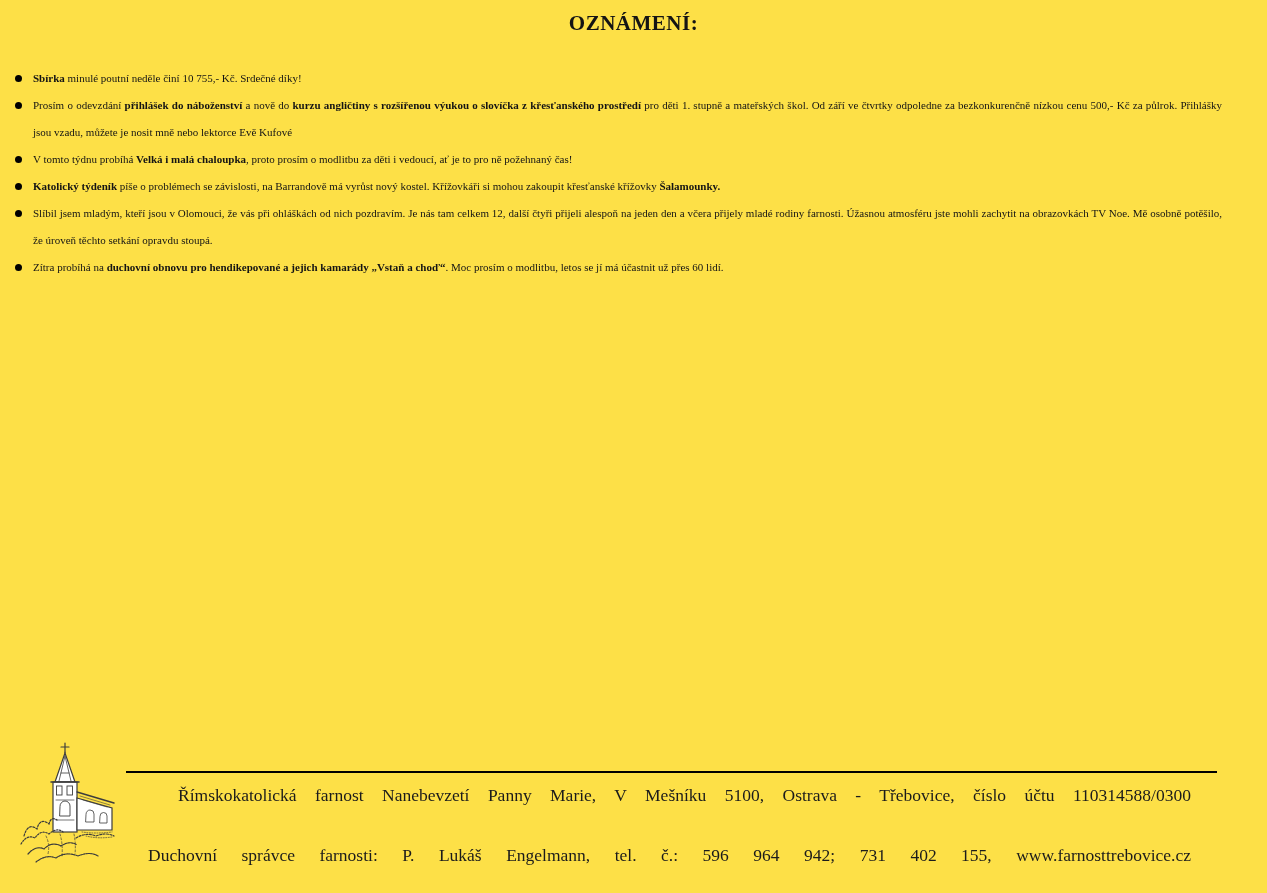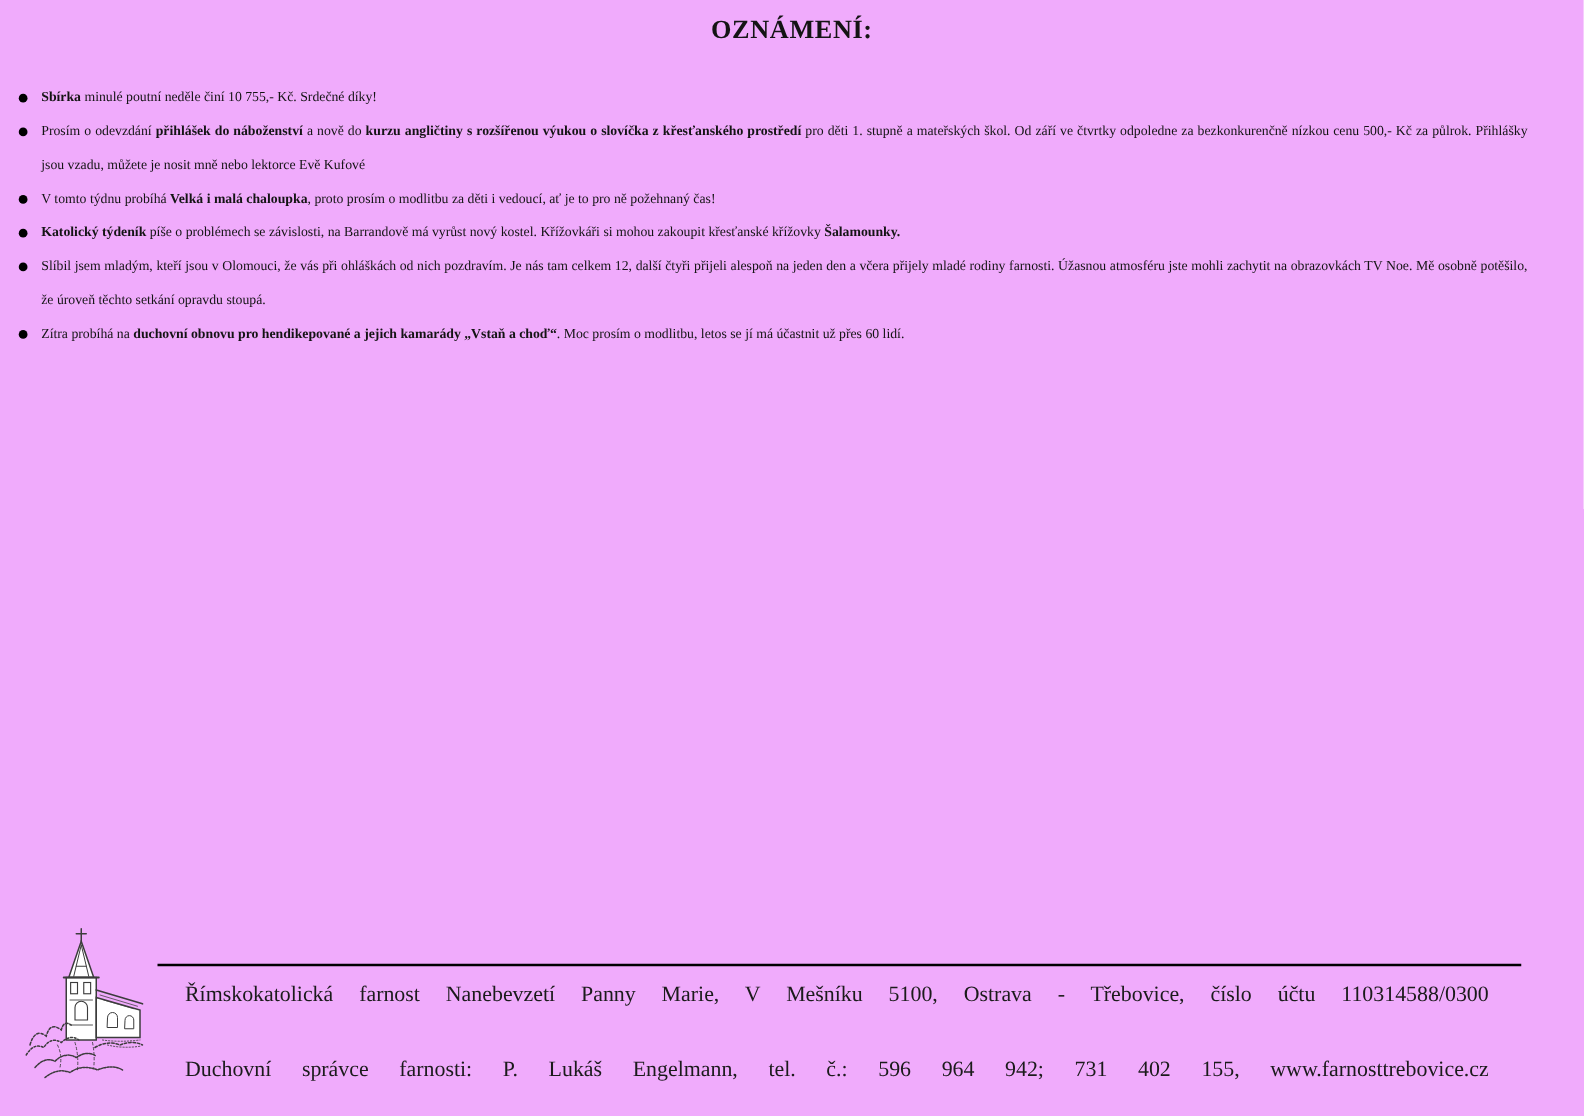--- a/index.html
+++ b/index.html
@@ -9,21 +9,21 @@
     height: 893px;
     background: #ffffff;
     overflow: hidden;
     font-family: "Liberation Serif", serif;
     color: #141414;
   }
   .page {
     position: relative;
     width: 1267px;
     height: 893px;
-    background: #f0abfc;
+    background: #fde047;
   }
   .doc-title {
     text-align: center;
     font-weight: bold;
     font-size: 21px;
     letter-spacing: 0.5px;
     padding-top: 11px;
     margin: 0;
   }
   ul.announcements {
@@ -76,21 +76,21 @@
     position: absolute;
     left: 148px;
     right: 76px;
     font-size: 17.5px;
     line-height: 26px;
     white-space: nowrap;
     text-align: justify;
     text-align-last: justify;
     color: #1b1b1b;
   }
-  .footer-line-1 { top: 24px; white-space: normal; }
+  .footer-line-1 { top: 24px; white-space: normal; margin-left: 30px; }
   .footer-line-2 { top: 60px; white-space: normal; margin-top: 24px; }
 </style>
 </head>
 <body>
 
 <div class="page">
 
   <h1 class="doc-title">OZNÁMENÍ:</h1>
 
   <ul class="announcements">

